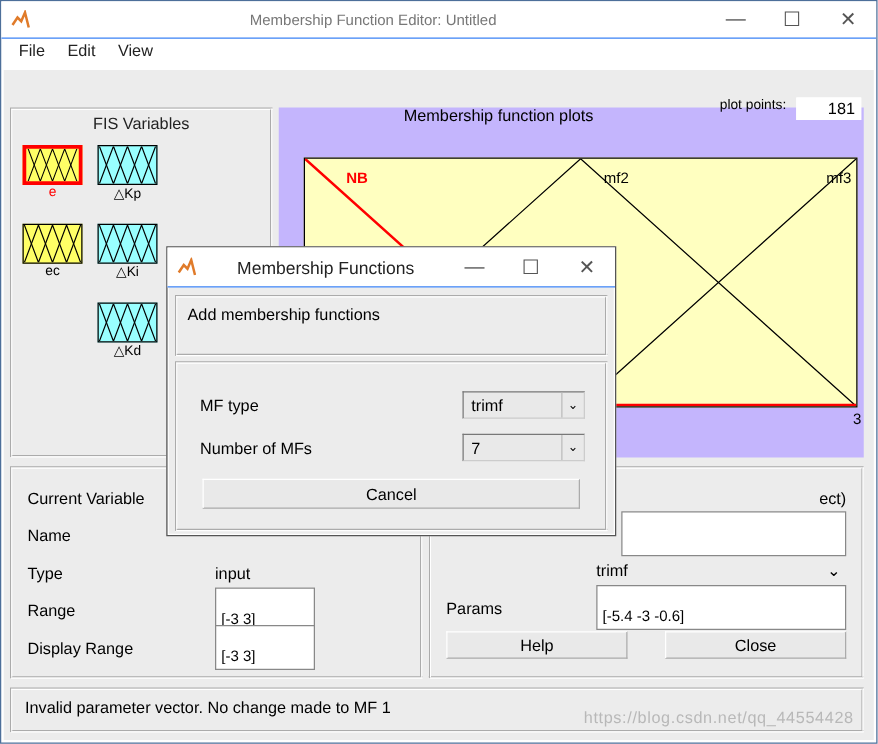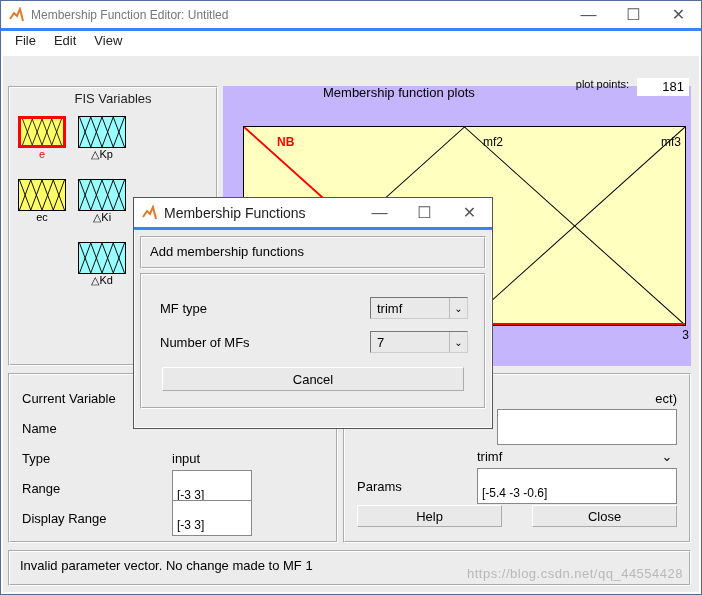--- a/index.html
+++ b/index.html
@@ -1,18 +1,18 @@
 <!DOCTYPE html>
 <html><head>
 <meta charset="utf-8">
 <style>
 * { box-sizing: border-box; font-family: "Segoe UI", Tahoma, sans-serif; }
 body { margin: 0; background: #fff; width: 702px; height: 595px; overflow: hidden; border: 1px solid #4d6f9a; position: relative; }
 
-.titlebar { height: 30px; background: #fff; display: flex; align-items: center; border-bottom: 3px solid #3b82f6; }
+.titlebar { height: 30px; background: #fff; display: flex; align-items: center; border-bottom: 1px solid #3b82f6; text-align: center; }
 .titlebar .icon { width: 16px; height: 16px; margin: 0 7px; }
 .matlab-icon { display: inline-block; width: 16px; height: 16px; }
 .titlebar .title { flex: 1; color: #777; font-size: 12px; }
 .win-btn { width: 45px; height: 30px; display: flex; justify-content: center; align-items: center; color: #555; font-family: sans-serif; }
 
 .menubar { height: 22px; display: flex; padding: 0 5px; font-size: 13px; color: #222; }
 .menubar span { padding: 2px 9px; }
 
 .workarea { position: absolute; top: 55px; left: 2px; right: 2px; bottom: 2px; background: #ececec; }
 
@@ -37,21 +37,21 @@
 .bot-right { position: absolute; top: 0; left: 335px; right: 0; height: 170px; padding: 8px 12px; font-size: 13px; }
 .row { display: flex; align-items: center; height: 30px; }
 .row .lbl { width: 150px; }
 .txtbox { background: #fff; border: 1px solid #888; height: 20px; font-size: 12px; padding: 17px 4px; width: 80px; }
 .btn { background: #e9e9e9; border: 1px outset #fff; height: 22px; font-size: 13px; display: flex; justify-content: center; align-items: center; }
 .status { position: absolute; left: 5px; right: 8px; bottom: 6px; height: 36px; padding: 6px 10px; font-size: 13px; }
 
 .dialog { position: absolute; top: 196px; left: 132px; width: 360px; height: 232px; background: #ececec; border: 1px solid #555; box-shadow: 0 0 0 1px #fff inset; z-index: 10; }
 .dialog .titlebar { height: 32px; background: #fff; }
 .dlg-body { padding: 6px; }
-.dlg-text { padding: 6px 8px 8px; font-size: 13px; }
+.dlg-text { padding: 6px 8px 24px; font-size: 13px; }
 .dlg-form { padding: 16px; }
 .dlg-row { display: flex; align-items: center; height: 34px; font-size: 13px; }
 .dlg-row .lbl { width: 212px; padding-left: 2px; }
 .combo { flex: 1; height: 22px; background: #e9e9e9; border: 1px inset #ccc; display: flex; align-items: center; justify-content: space-between; padding-left: 6px; font-size: 13px; }
 .combo .arrow { width: 18px; text-align: center; border-left: 1px solid #bbb; height: 100%; display: flex; align-items: center; justify-content: center; font-size: 10px; }
 .dlg-btns { display: flex; gap: 12px; padding: 8px 4px 0; }
 .dlg-btns .btn { flex: 1; height: 24px; }
 
 .watermark { position: absolute; bottom: 13px; right: 18px; color: rgba(150,150,150,.6); font-size: 13px; letter-spacing: .5px; z-index: 50; }
 </style>

